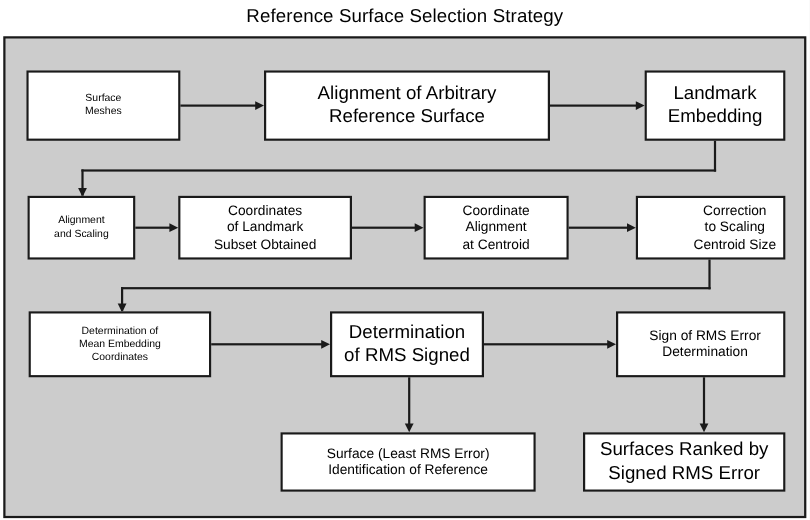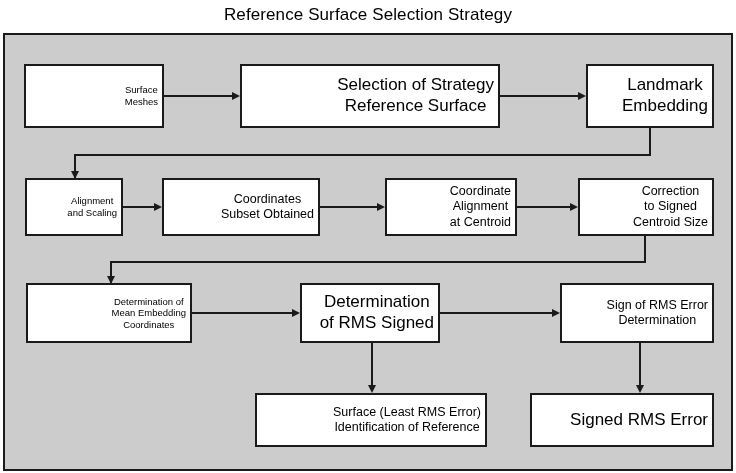--- a/index.html
+++ b/index.html
@@ -38,21 +38,21 @@
     border: 2px solid #1a1a1a;
     box-sizing: border-box;
   }
   .node {
     position: absolute;
     background: #ffffff;
     border: 2px solid #1a1a1a;
     box-sizing: border-box;
     display: flex;
     align-items: center;
-    justify-content: flex-end;
+    justify-content: center;
     text-align: center;
     color: #000000;
     line-height: 1.22;
     padding: 2px 4px;
   }
   .t-lg { font-size: 17px; }
   .t-md { font-size: 12.5px; }
   .t-sm { font-size: 9.5px; }
   .node span { display: block; }
 
@@ -90,21 +90,21 @@
 
     <div class="node t-sm" style="left:19px; top:29px; width:140px; height:64px;">
       <div>
         <span>Surface</span>
         <span>Meshes</span>
       </div>
     </div>
 
     <div class="node t-lg" style="left:235px; top:29px; width:260px; height:64px;">
       <div>
-        <span>Selection of Strategy</span>
+        <span>Alignment of Arbitrary</span>
         <span>Reference Surface</span>
       </div>
     </div>
 
     <div class="node t-lg" style="left:581px; top:29px; width:128px; height:64px;">
       <div>
         <span>Landmark</span>
         <span>Embedding</span>
       </div>
     </div>
@@ -123,36 +123,37 @@
     <div class="node t-sm" style="left:20px; top:143px; width:98px; height:58px;">
       <div>
         <span>Alignment</span>
         <span>and Scaling</span>
       </div>
     </div>
 
     <div class="node t-md" style="left:157px; top:143px; width:158px; height:58px;">
       <div>
         <span>Coordinates</span>
+        <span>of Landmark</span>
         <span>Subset Obtained</span>
       </div>
     </div>
 
     <div class="node t-md" style="left:380px; top:143px; width:132px; height:58px;">
       <div>
         <span>Coordinate</span>
         <span>Alignment</span>
         <span>at Centroid</span>
       </div>
     </div>
 
     <div class="node t-md" style="left:573px; top:143px; width:136px; height:58px;padding-left:48px;">
       <div>
         <span>Correction</span>
-        <span>to Signed</span>
+        <span>to Scaling</span>
         <span>Centroid Size</span>
       </div>
     </div>
 
     <div class="ln-h" style="left:118px; top:171px; width:32px;"></div>
     <div class="arrow-r" style="left:149px; top:167.5px;"></div>
 
     <div class="ln-h" style="left:315px; top:171px; width:58px;"></div>
     <div class="arrow-r" style="left:372px; top:167.5px;"></div>
 
@@ -200,18 +201,19 @@
 
     <div class="node t-md" style="left:250px; top:358px; width:232px; height:54px;">
       <div>
         <span>Surface (Least RMS Error)</span>
         <span>Identification of Reference</span>
       </div>
     </div>
 
     <div class="node t-lg" style="left:525px; top:358px; width:184px; height:54px;">
       <div>
+        <span>Surfaces Ranked by</span>
         <span>Signed RMS Error</span>
       </div>
     </div>
 
   </div>
 </div>
 
 </body></html>

